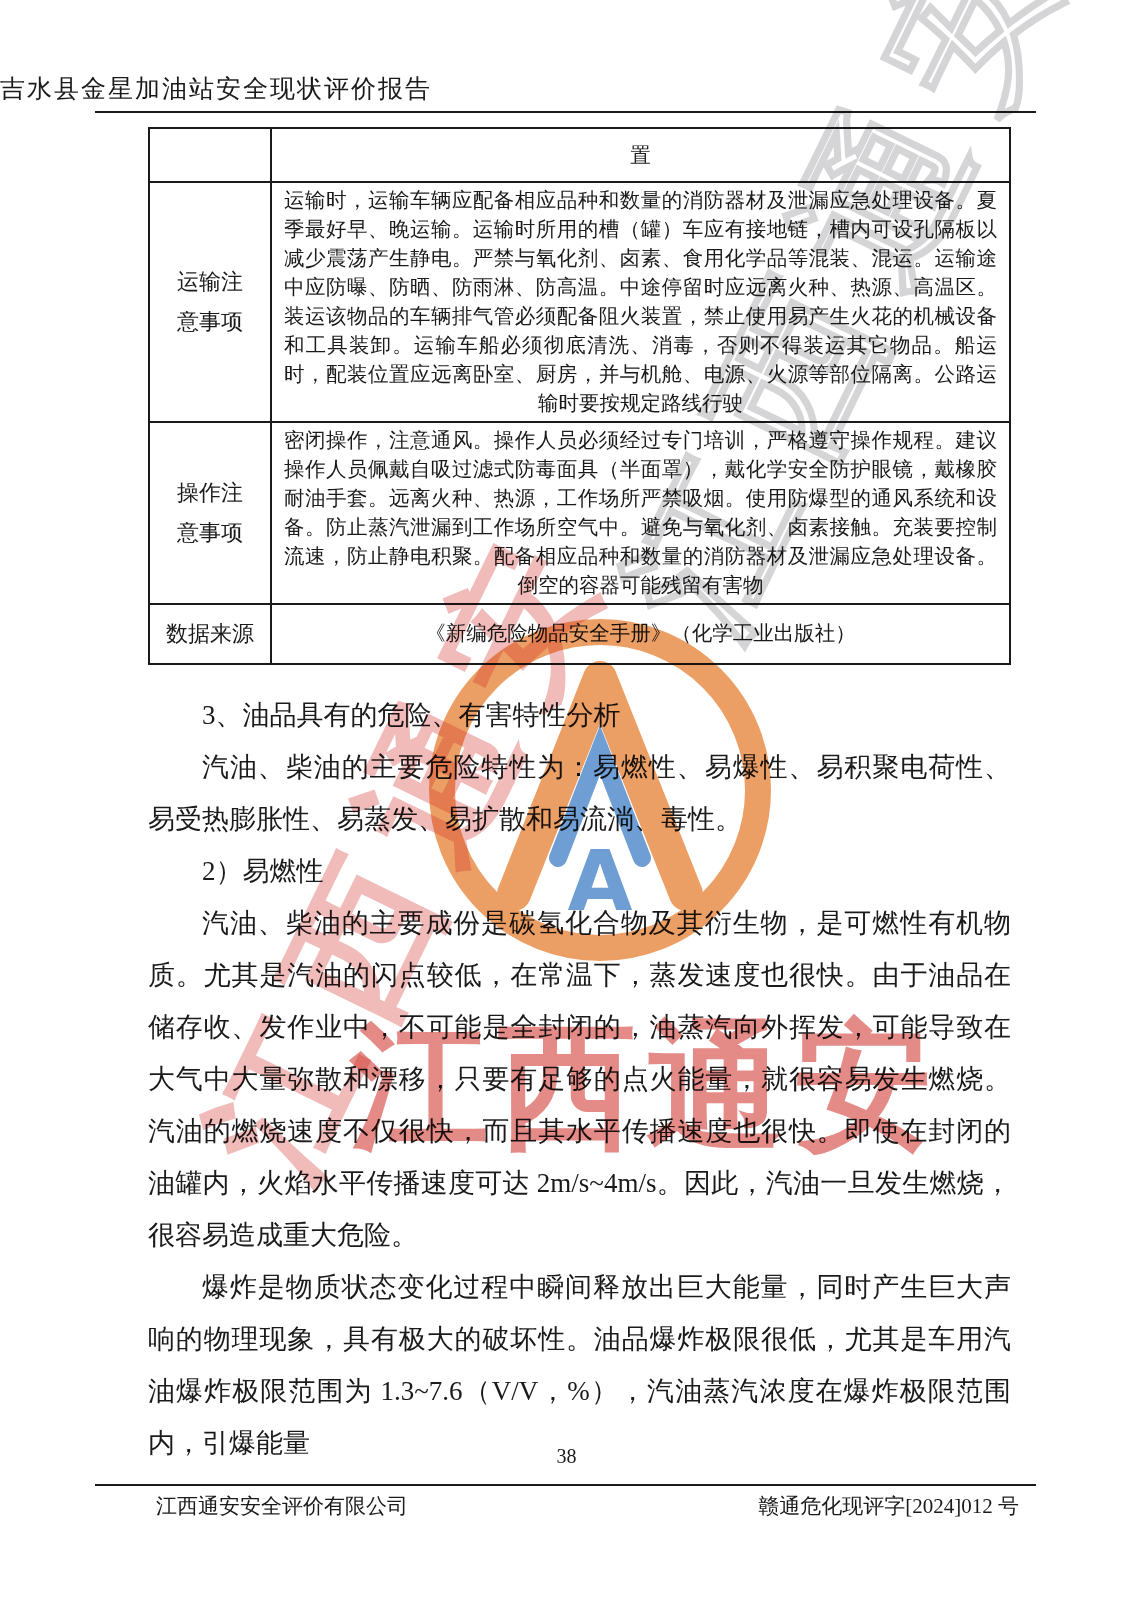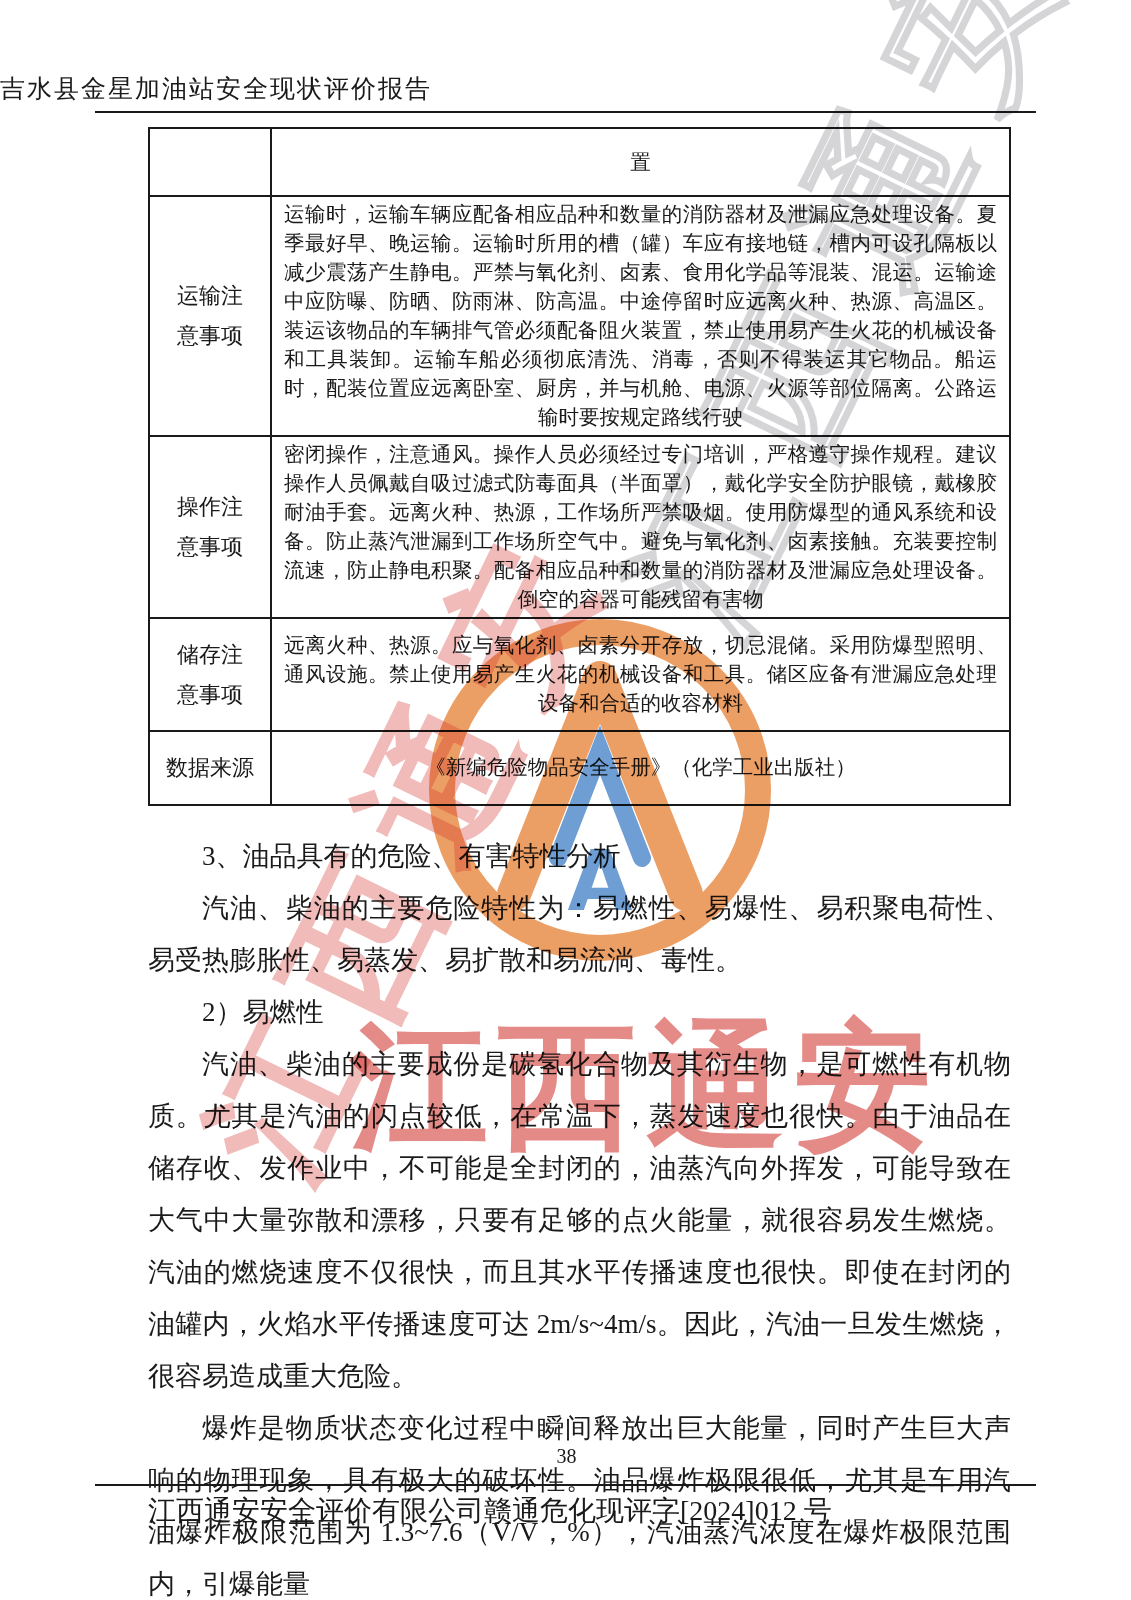--- a/index.html
+++ b/index.html
@@ -7,33 +7,33 @@
   .page{position:relative;width:1131px;height:1600px;margin:0 auto;background:#ffffff;
         font-family:"Liberation Serif","DejaVu Serif",serif;color:#1a1a1a;overflow:hidden;}
   .doc-header{position:absolute;top:72px;left:0;width:100%;text-align:left;
         font-size:25px;letter-spacing:2px;}
   .header-rule{position:absolute;top:111px;left:95px;width:941px;height:0;
         border-top:2px solid #1a1a1a;}
   .content{position:absolute;top:127px;left:148px;width:863px;z-index:1;}
   table.spec{width:100%;border-collapse:collapse;table-layout:fixed;}
   table.spec td{border:2px solid #1a1a1a;vertical-align:middle;}
   td.lbl{width:112px;text-align:center;font-size:22px;line-height:1.8;
-        white-space:pre-line;padding:16px 4px;margin-left:40px;}
+        white-space:pre-line;padding:9px 4px;margin-left:40px;}
   td.val{font-size:20.5px;line-height:29px;padding:3px 12px;
         text-align:justify;text-align-last:center;}
   tr.short td{height:34px;}
   tr.short td.val{text-align:center;}
   .body-text{margin-top:24px;}
   .para{font-size:27px;line-height:52px;text-align:justify;text-indent:2em;margin:0;font-family:Liberation Serif, serif;}
   .page-number{position:absolute;top:1445px;left:1px;width:100%;text-align:center;
         font-size:20px;z-index:1;}
   .footer-rule{position:absolute;top:1484px;left:95px;width:941px;height:0;
         border-top:2px solid #1a1a1a;z-index:1;}
-  .doc-footer{position:absolute;top:1492px;left:148px;width:863px;display:flex;
-        justify-content:flex-start;font-size:28px;z-index:1;}
+  .doc-footer{position:absolute;top:1492px;left:156px;width:863px;display:flex;
+        justify-content:space-between;font-size:21px;z-index:1;}
   .watermark{position:absolute;inset:0;z-index:2;pointer-events:none;mix-blend-mode:multiply;}
   .wm-logo{position:absolute;left:418px;top:608px;width:364px;height:364px;opacity:.8;}
   .wm-red-h{position:absolute;left:350px;top:995px;font-size:138px;font-weight:bold;
         color:rgba(207,43,36,.55);letter-spacing:10px;white-space:nowrap;
         font-family:"DejaVu Sans",sans-serif;}
   .wm-red-diag{position:absolute;left:20px;top:750px;width:780px;text-align:center;
         font-size:150px;font-weight:bold;color:rgba(207,43,36,.32);letter-spacing:26px;
         white-space:nowrap;transform:rotate(-64deg);transform-origin:center;
         font-family:"DejaVu Sans",sans-serif;}
   .wm-gray-diag{position:absolute;left:460px;top:160px;width:780px;text-align:center;
@@ -61,25 +61,20 @@
         <tr>
           <td class="lbl">运输注
 意事项</td>
           <td class="val">运输时，运输车辆应配备相应品种和数量的消防器材及泄漏应急处理设备。夏季最好早、晚运输。运输时所用的槽（罐）车应有接地链，槽内可设孔隔板以减少震荡产生静电。严禁与氧化剂、卤素、食用化学品等混装、混运。运输途中应防曝、防晒、防雨淋、防高温。中途停留时应远离火种、热源、高温区。装运该物品的车辆排气管必须配备阻火装置，禁止使用易产生火花的机械设备和工具装卸。运输车船必须彻底清洗、消毒，否则不得装运其它物品。船运时，配装位置应远离卧室、厨房，并与机舱、电源、火源等部位隔离。公路运输时要按规定路线行驶</td>
         </tr>
         <tr>
           <td class="lbl">操作注
 意事项</td>
           <td class="val">密闭操作，注意通风。操作人员必须经过专门培训，严格遵守操作规程。建议操作人员佩戴自吸过滤式防毒面具（半面罩），戴化学安全防护眼镜，戴橡胶耐油手套。远离火种、热源，工作场所严禁吸烟。使用防爆型的通风系统和设备。防止蒸汽泄漏到工作场所空气中。避免与氧化剂、卤素接触。充装要控制流速，防止静电积聚。配备相应品种和数量的消防器材及泄漏应急处理设备。倒空的容器可能残留有害物</td>
         </tr>
-        <tr>
-          <td class="lbl">储存注
-意事项</td>
-          <td class="val">远离火种、热源。应与氧化剂、卤素分开存放，切忌混储。采用防爆型照明、通风设施。禁止使用易产生火花的机械设备和工具。储区应备有泄漏应急处理设备和合适的收容材料</td>
-        </tr>
         <tr class="short">
           <td class="lbl">数据来源</td>
           <td class="val">《新编危险物品安全手册》（化学工业出版社）</td>
         </tr>
       </tbody>
     </table>
 
     <div class="body-text">
       <p class="para">3、油品具有的危险、有害特性分析</p>
       <p class="para">汽油、柴油的主要危险特性为：易燃性、易爆性、易积聚电荷性、易受热膨胀性、易蒸发、易扩散和易流淌、毒性。</p>

